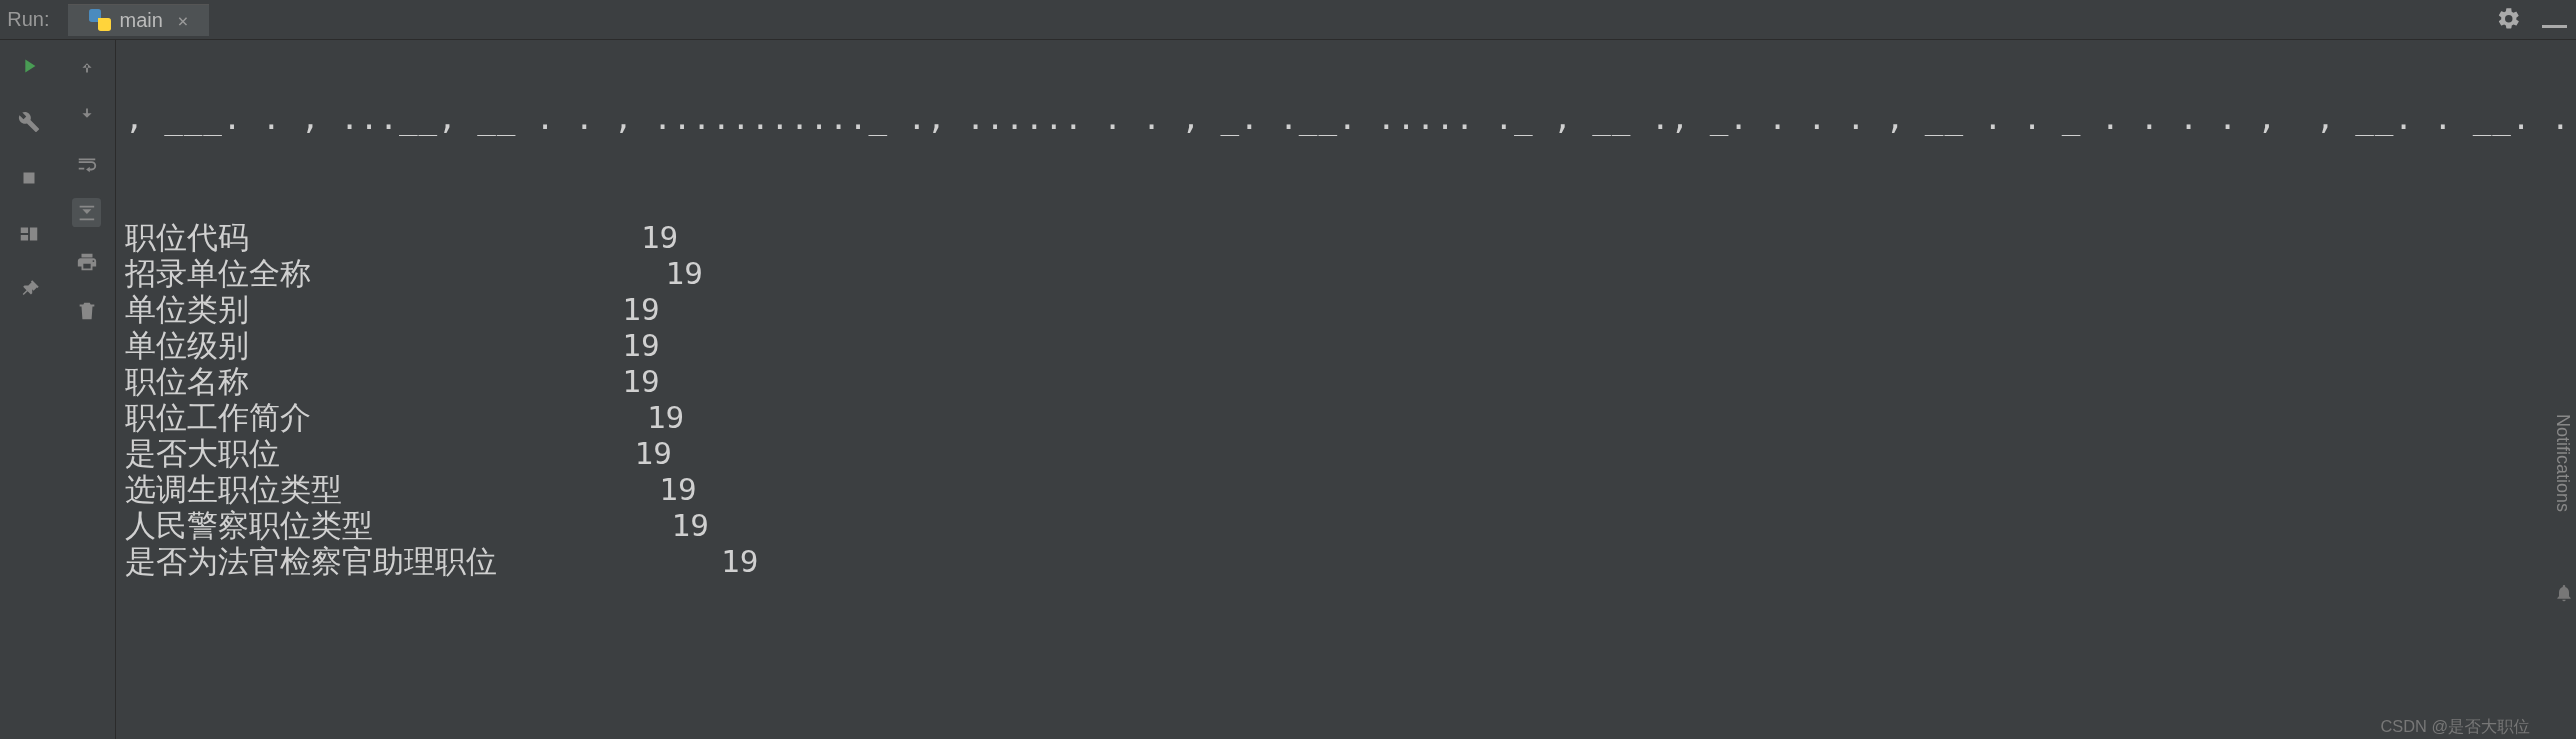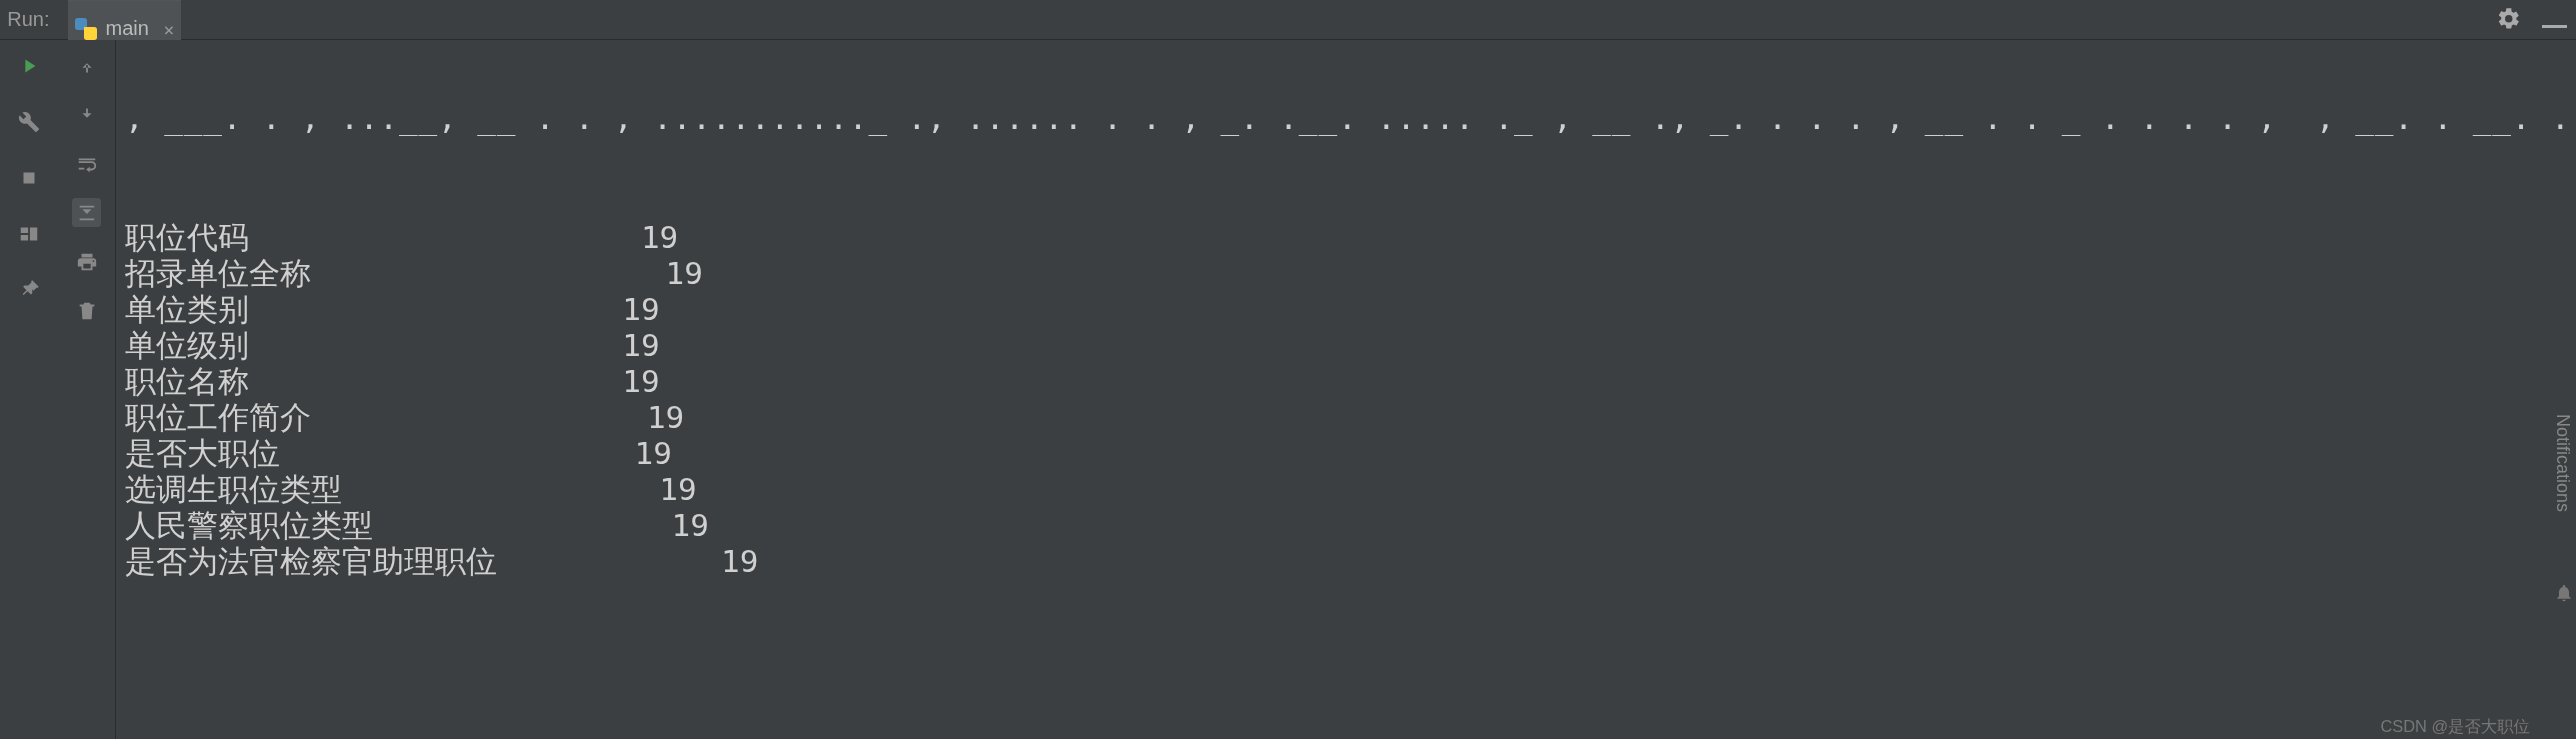--- a/index.html
+++ b/index.html
@@ -24,24 +24,24 @@
       border-bottom: 0.9px solid #2b2b2b;
       position: relative;
     }
     .header-label {
       color: #999;
       font-size: 20px;
       font-family: sans-serif;
       margin-right: 18px;
     }
     .tab {
-      height: 40px;
-      display: flex;
-      align-items: flex-end;
-      padding: 0 7px;
+      height: 32px;
+      display: flex;
+      align-items: center;
+      padding: 0 21px;
       background: #4e5254;
       border-top: 0.9px solid #555;
       gap: 9px;
     }
     .py-icon {
       width: 22px;
       height: 22px;
       position: relative;
       display: inline-block;
     }

